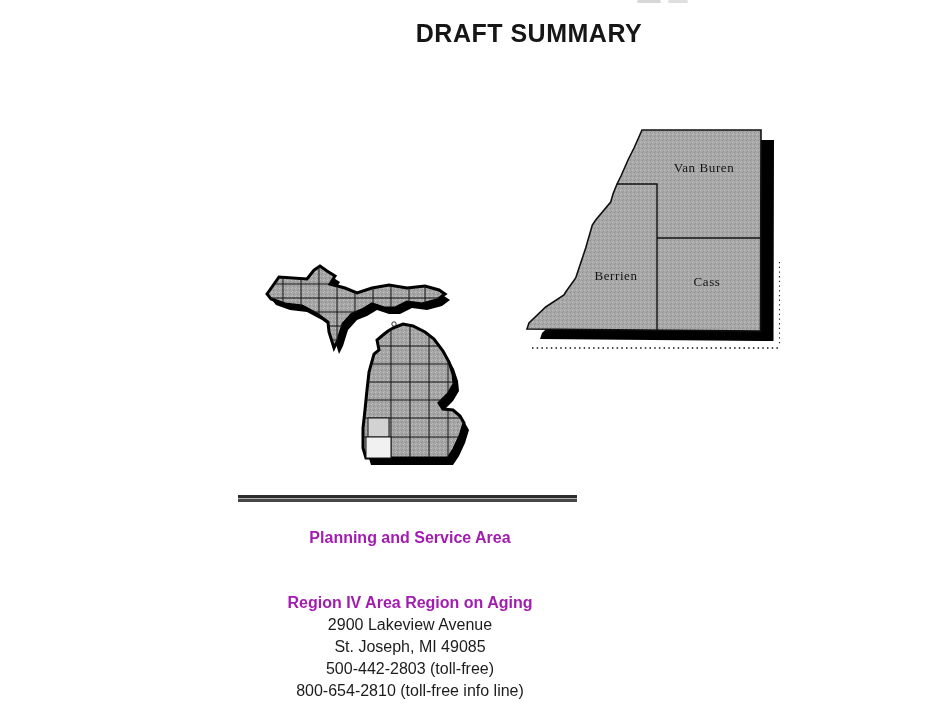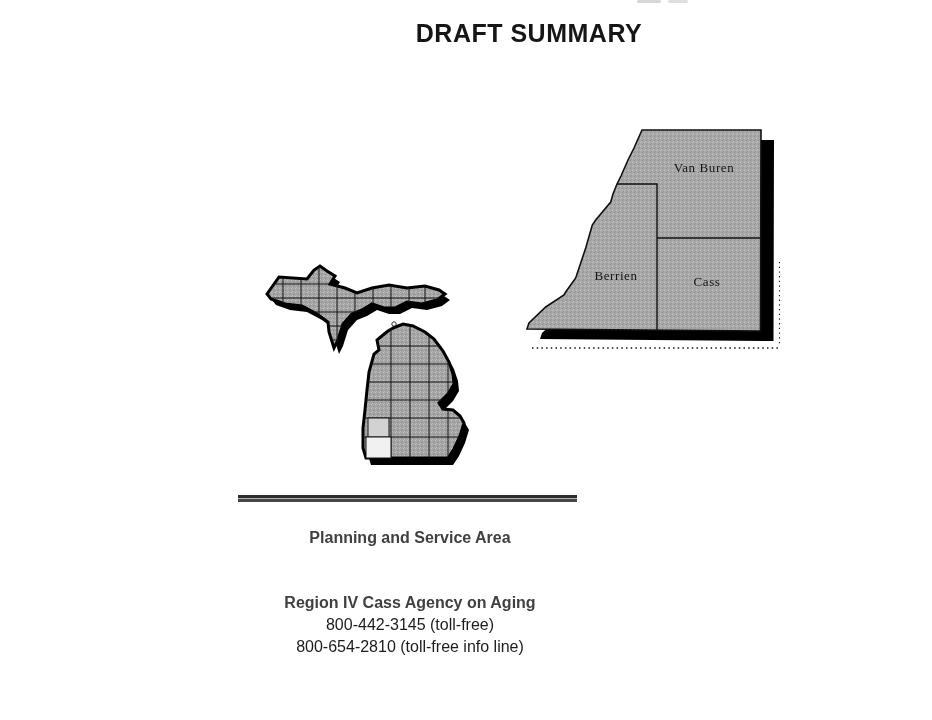--- a/index.html
+++ b/index.html
@@ -19,21 +19,21 @@
     position:absolute;left:194px;top:495px;width:339px;height:7px;
     background:linear-gradient(to bottom,
       #2e2e2e 0%, #2e2e2e 40%, #b0b0b0 50%, #474747 62%, #474747 100%);
   }
   .text-block{
     position:absolute;left:180px;width:372px;text-align:center;
     font-size:16px;line-height:22px;color:#1c1c1c;
   }
   .block-psa{top:527px;}
   .block-agency{top:592px;}
-  .bold-line{font-weight:700;color:#404040;}
+  .bold-line{font-weight:700;color:#a21caf;}
   .map-label{
     font-family:"Liberation Serif",serif;font-size:13px;fill:#141414;letter-spacing:0.6px;
   }
 </style>
 </head>
 <body>
 
 <div class="page">
 
   <div class="scan-artifact" style="left:593px;top:0;width:24px;height:3px;"></div>
@@ -137,18 +137,20 @@
     <circle cx="137" cy="62" r="2.2" fill="#ffffff" stroke="#000" stroke-width="0.8"></circle>
   </svg>
 
   <div class="divider"></div>
 
   <div class="text-block block-psa">
     <div class="bold-line">Planning and Service Area</div>
   </div>
 
   <div class="text-block block-agency">
-    <div class="bold-line">Region IV Cass Agency on Aging</div>
-    <div>800-442-3145 (toll-free)</div>
+    <div class="bold-line">Region IV Area Region on Aging</div>
+    <div>2900 Lakeview Avenue</div>
+    <div>St. Joseph, MI 49085</div>
+    <div>500-442-2803 (toll-free)</div>
     <div>800-654-2810 (toll-free info line)</div>
   </div>
 
 </div>
 
 </body></html>

